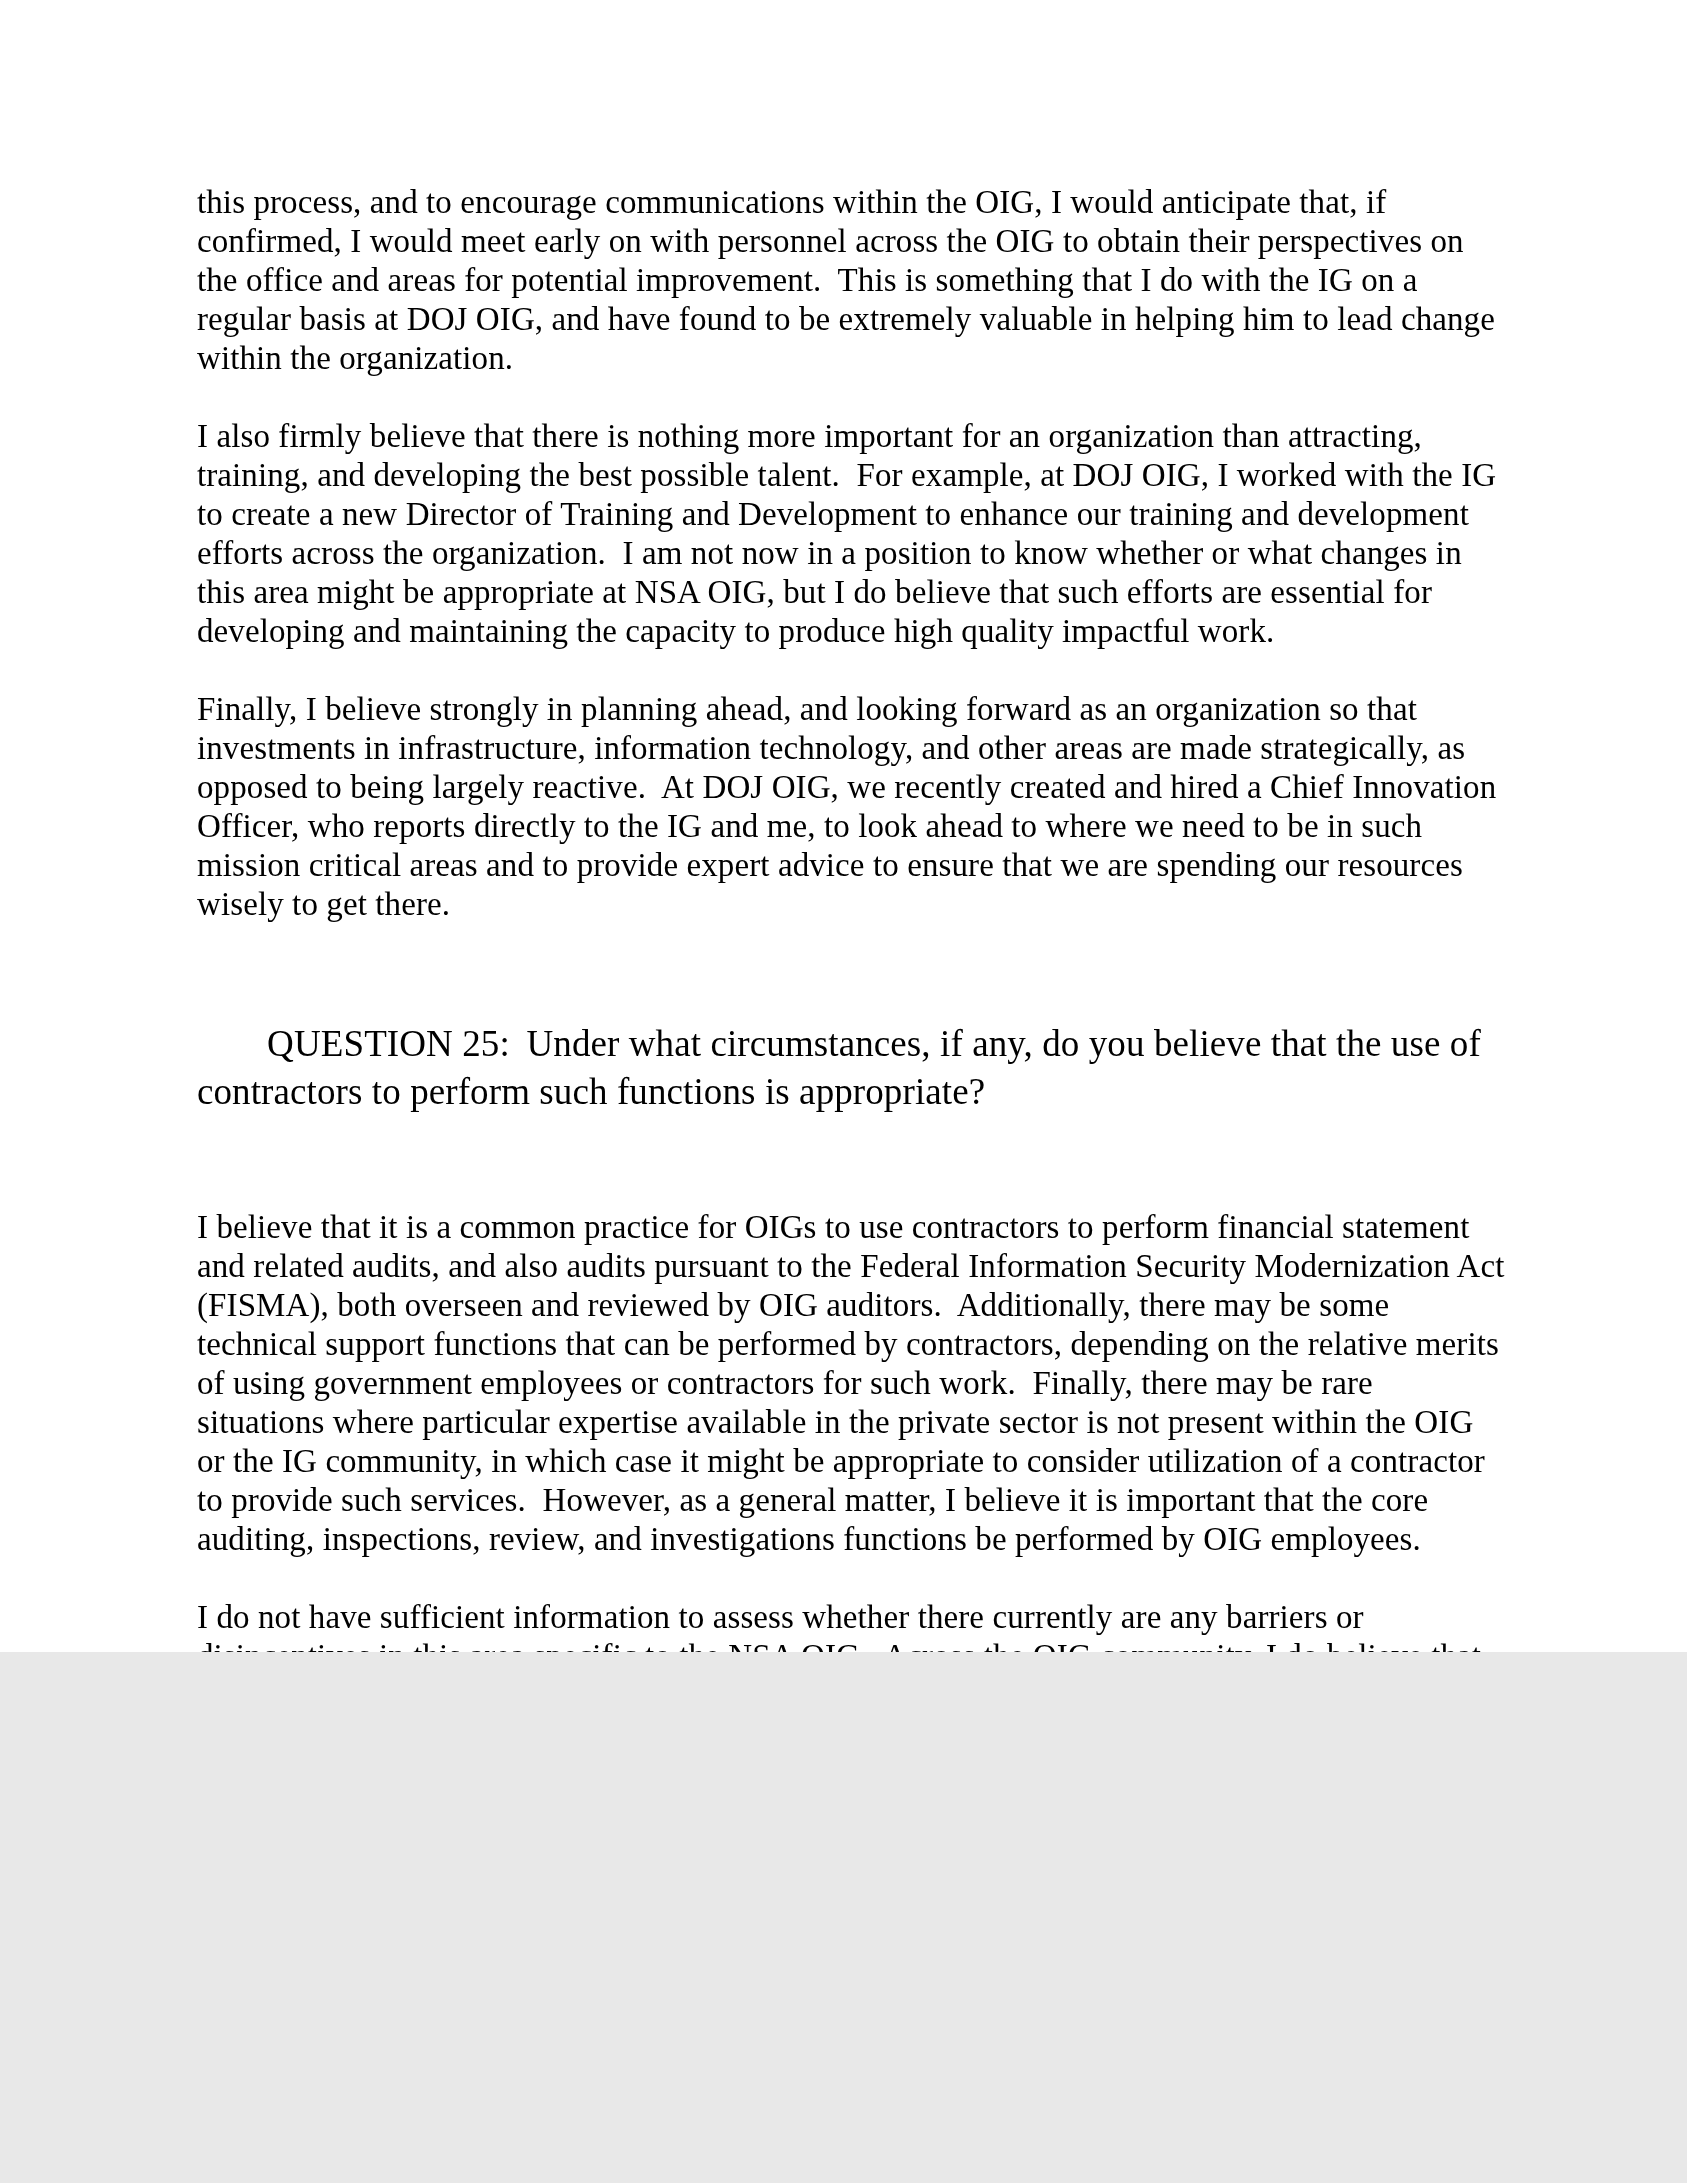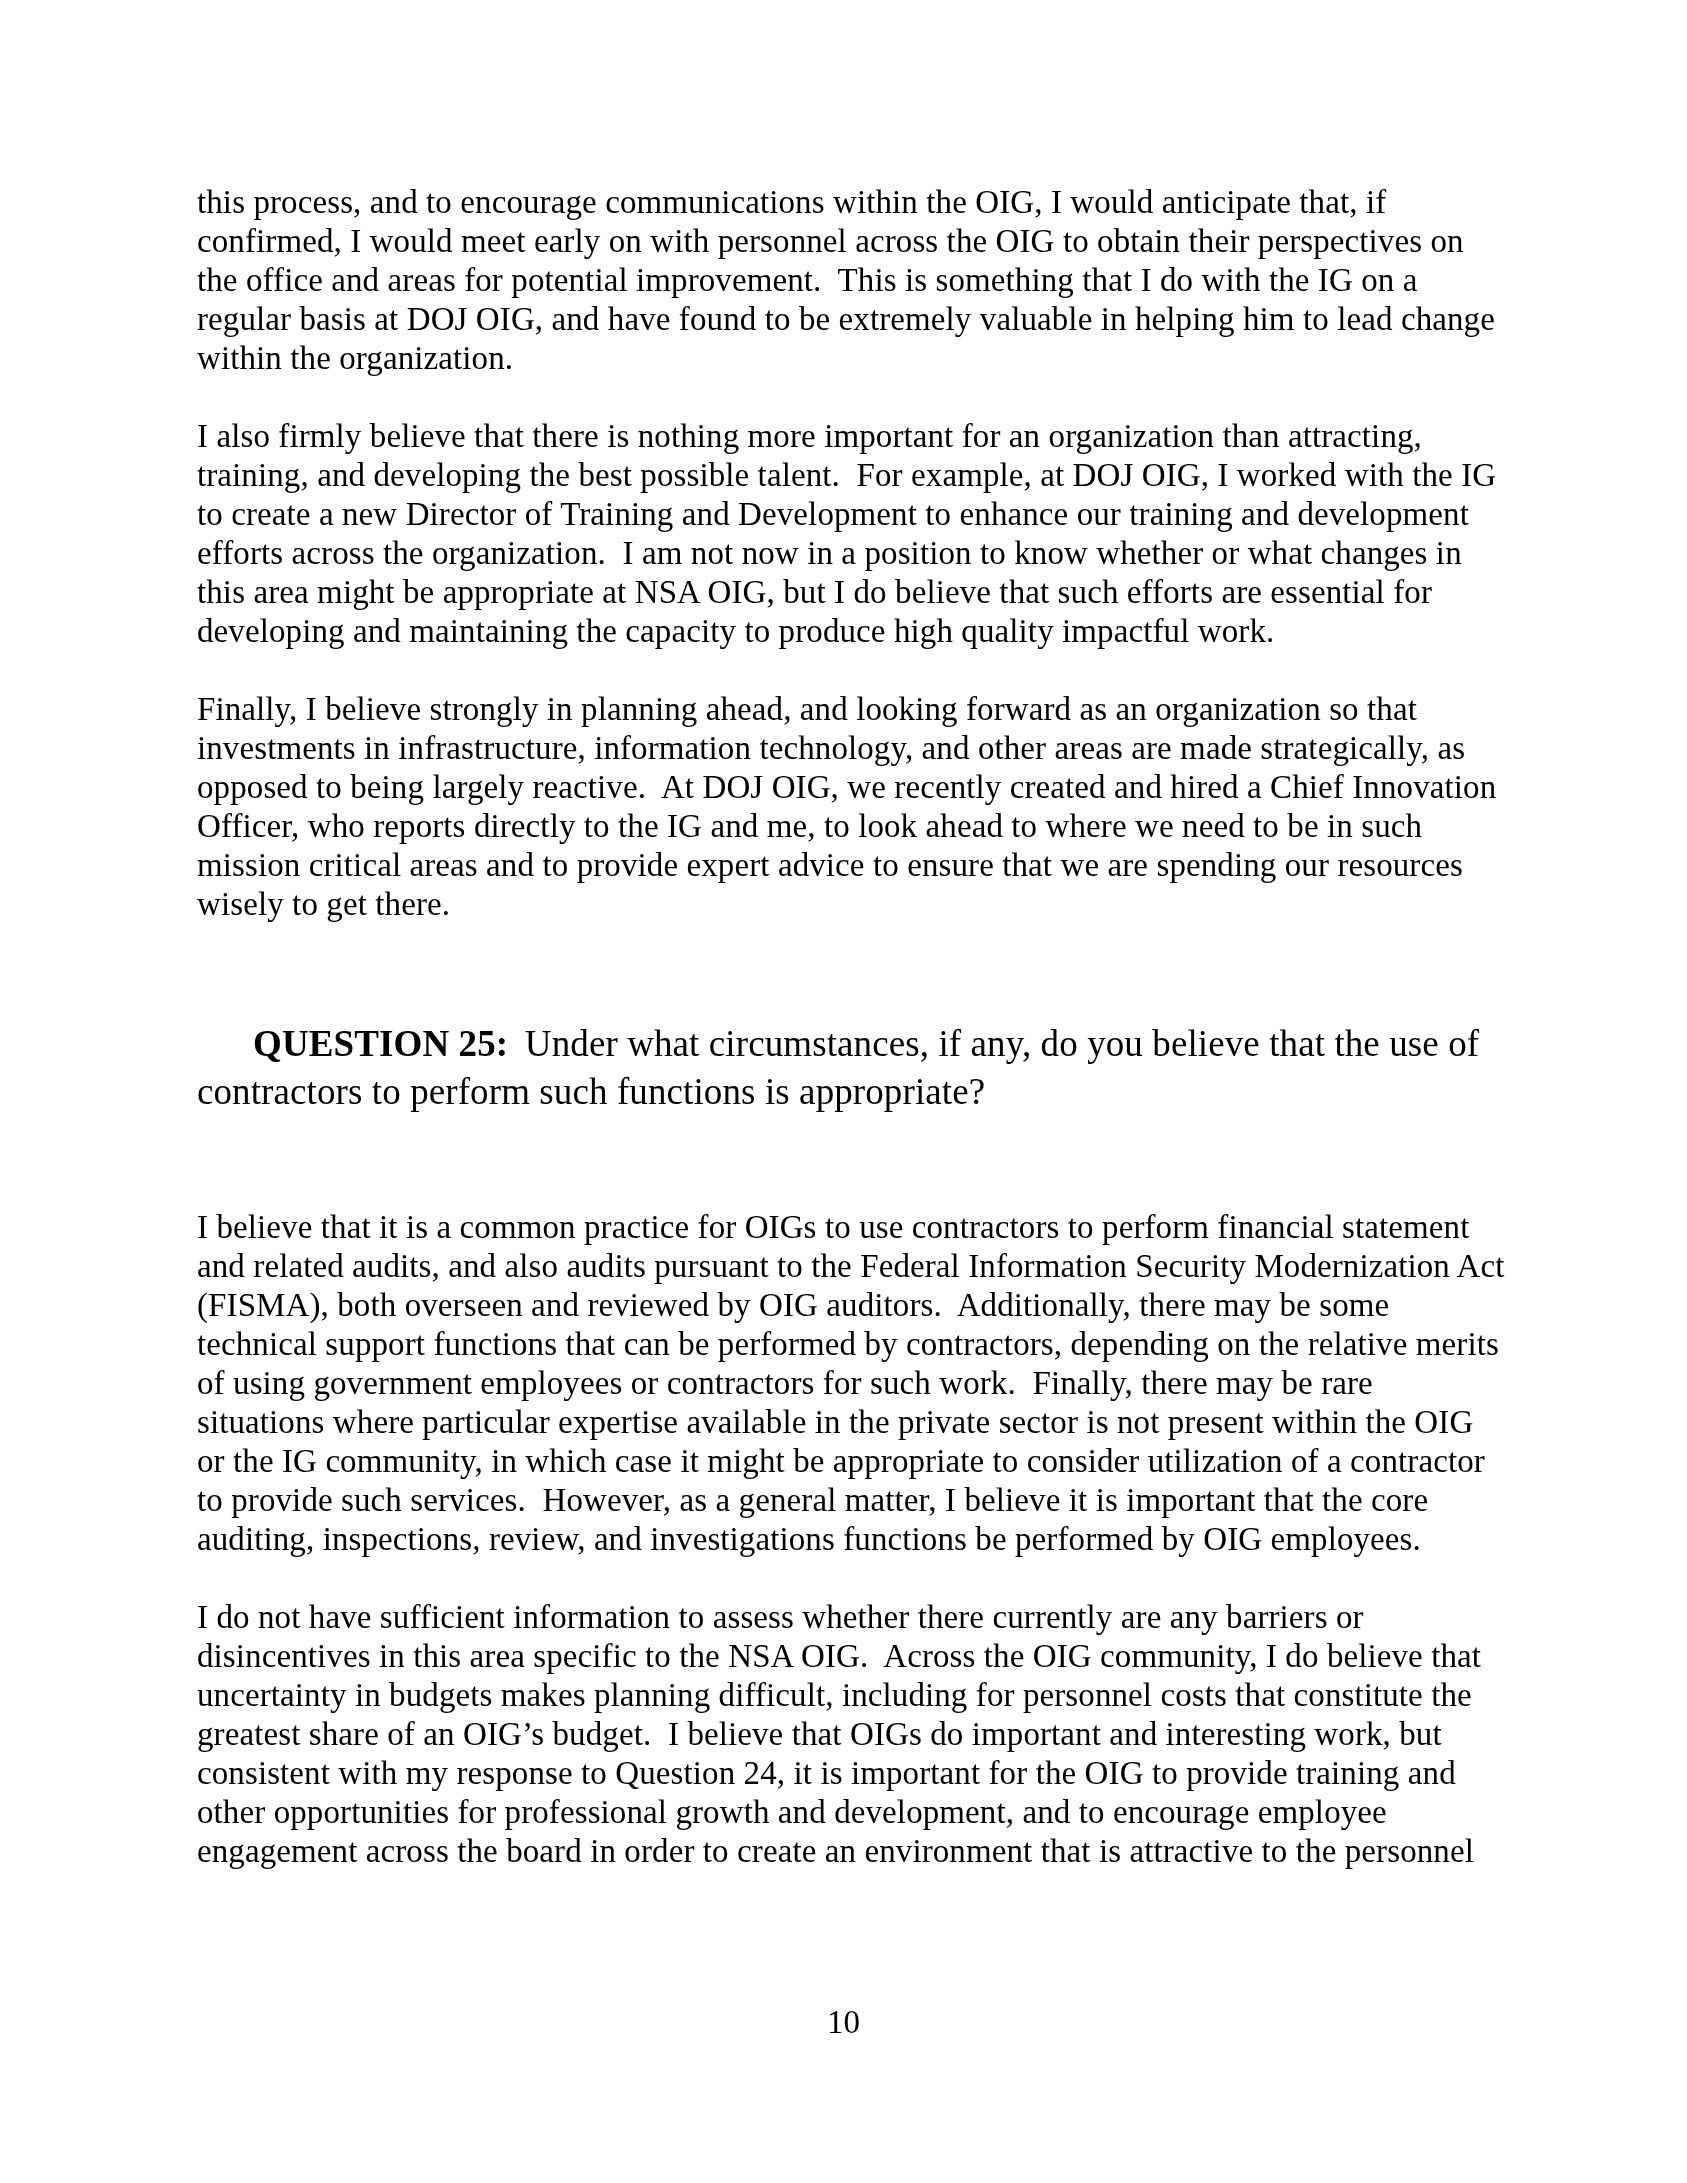--- a/index.html
+++ b/index.html
@@ -3,21 +3,21 @@
 <meta charset="utf-8">
 <style>
   html, body {
     margin: 0;
     padding: 0;
     background: #e8e8e8;
   }
   .page {
     position: relative;
     width: 1687px;
-    height: 2183px;
+    height: 1652px;
     background: #ffffff;
     margin: 0 auto;
     overflow: hidden;
     color: #000000;
     font-family: "Liberation Serif", "DejaVu Serif", serif;
   }
   .content {
     position: absolute;
     left: 197px;
     top: 183px;
@@ -34,22 +34,23 @@
   .question-heading {
     font-size: 37px;
     line-height: 48px;
     font-weight: normal;
     margin: 48px 0 44px 0;
     text-align: left;
     white-space: pre-wrap;
     letter-spacing: 0.1px;
   }
   .question-heading .q-label {
-    font-weight: bold;
+    font-weight: normal;
     margin-right: 0.45em;
+    margin-left: 14px;
   }
   .page-number {
     position: absolute;
     left: 0;
     top: 2003px;
     width: 100%;
     text-align: center;
     font-size: 33px;
     line-height: 39px;
   }

